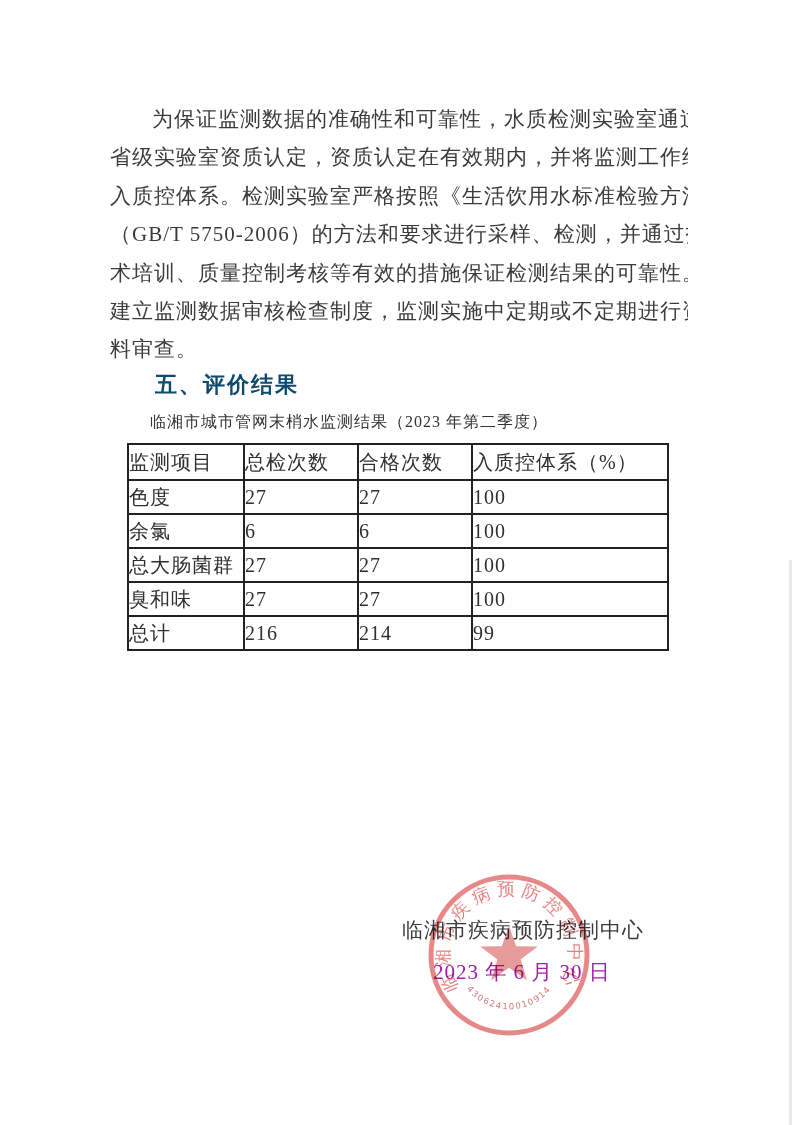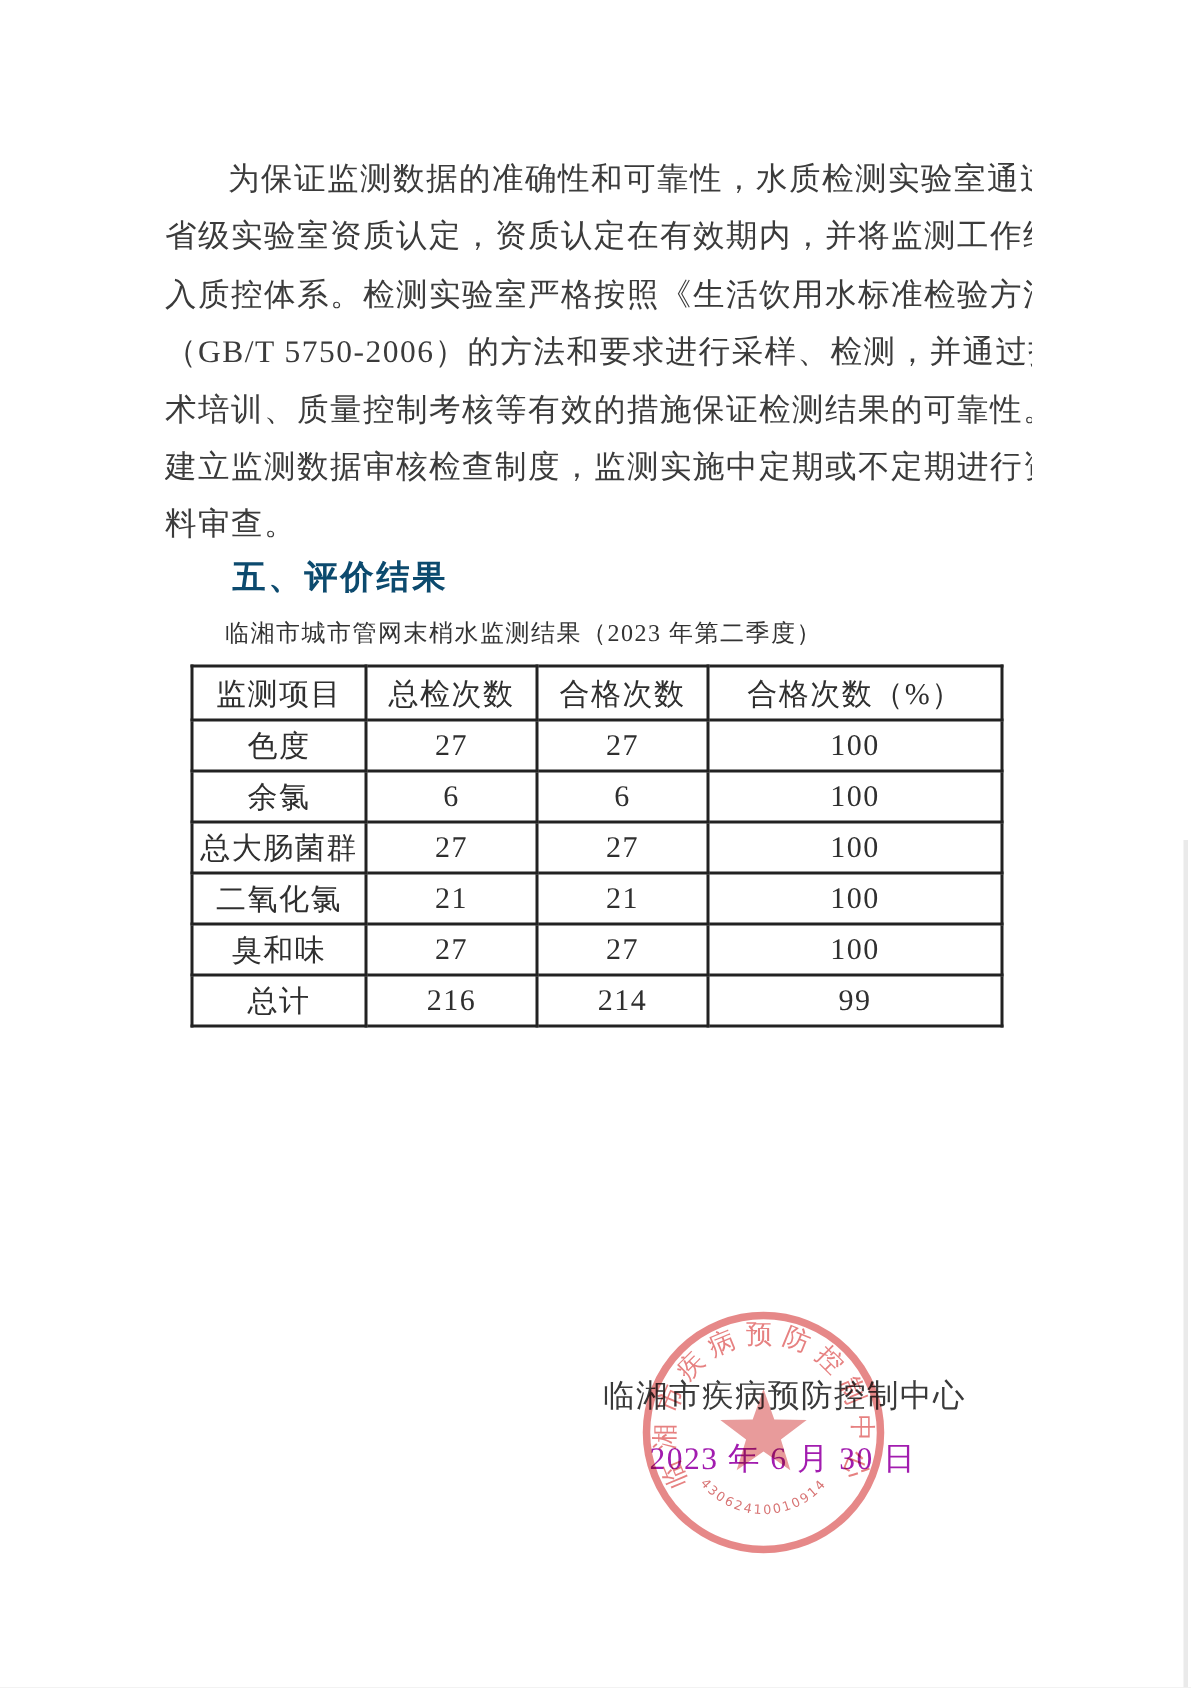--- a/index.html
+++ b/index.html
@@ -39,21 +39,21 @@
   }
   
   table.results {
     position: absolute; left: 127px; top: 443px;
     border-collapse: collapse; table-layout: fixed;
     width: 540px;
     font-size: 20px; color: #2f2f2f;
   }
   table.results th, table.results td {
     border: 2px solid #222;
-    text-align: center; vertical-align: middle;
+    text-align: left; vertical-align: middle;
     padding: 0; height: 32px;
     font-weight: normal; letter-spacing: 1px;
     overflow: hidden;
   }
   table.results th { height: 34px; }
   table.results col.c1 { width: 116px; }
   table.results col.c2 { width: 114px; }
   table.results col.c3 { width: 114px; }
   table.results col.c4 { width: 196px; }
   
@@ -97,46 +97,40 @@
       <col class="c1">
         <col class="c2">
         <col class="c3">
         <col class="c4">
     </colgroup>
     <thead>
         <tr>
           <th>监测项目</th>
           <th>总检次数</th>
           <th>合格次数</th>
-          <th>合格次数（%）</th>
+          <th>入质控体系（%）</th>
         </tr>
       </thead>
     <tbody>
         <tr>
           <td>色度</td>
           <td>27</td>
           <td>27</td>
           <td>100</td>
         </tr>
         <tr>
           <td>余氯</td>
           <td>6</td>
           <td>6</td>
           <td>100</td>
         </tr>
         <tr>
           <td>总大肠菌群</td>
           <td>27</td>
           <td>27</td>
-          <td>100</td>
-        </tr>
-        <tr>
-          <td>二氧化氯</td>
-          <td>21</td>
-          <td>21</td>
           <td>100</td>
         </tr>
         <tr>
           <td>臭和味</td>
           <td>27</td>
           <td>27</td>
           <td>100</td>
         </tr>
         <tr>
           <td>总计</td>

